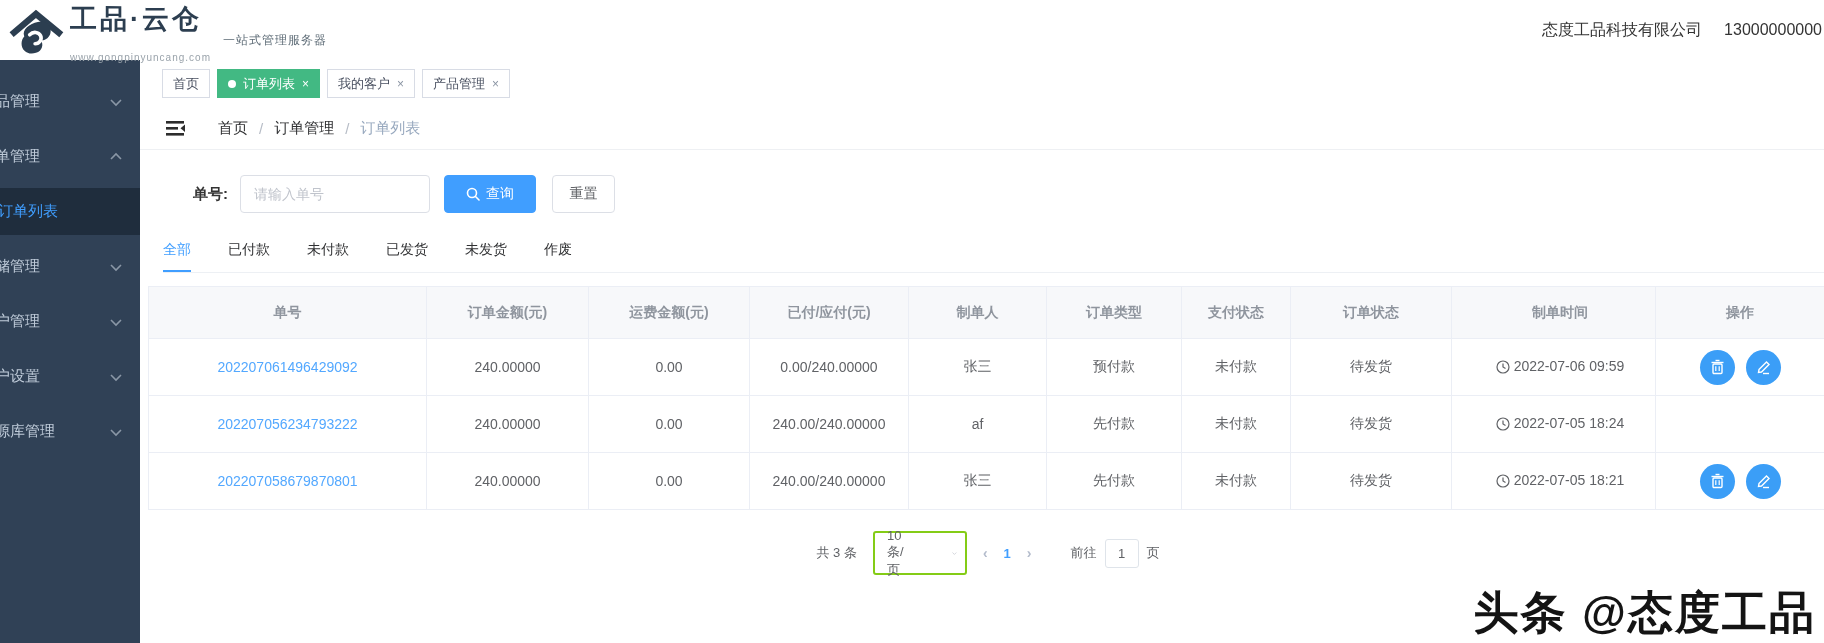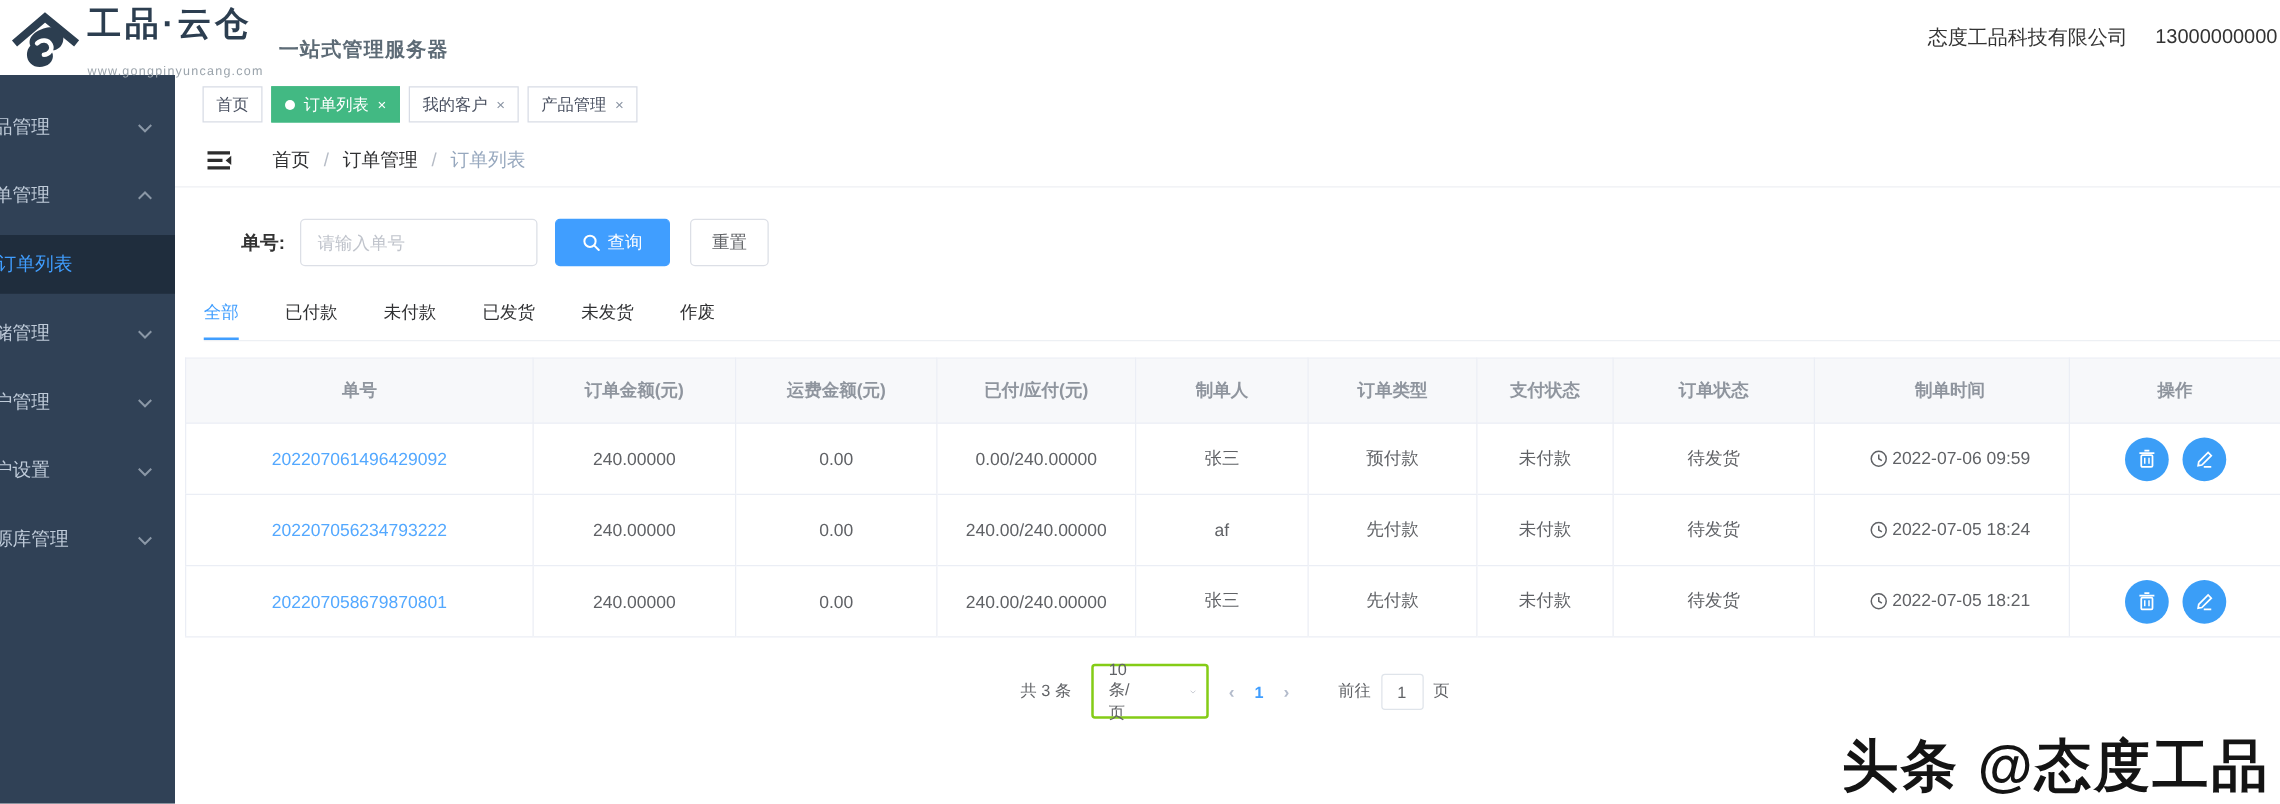--- a/index.html
+++ b/index.html
@@ -8,21 +8,21 @@
   .page { position:relative; width:1824px; height:643px; background:#fff; }
 
   
   .topbar { position:absolute; top:0; left:0; right:0; height:60px; background:#fff; z-index:20;
     display:flex; align-items:center; }
   .brand-wrap { display:flex; align-items:center; padding-left:8px; }
   .brand-logo { width:56px; height:50px; margin-top:4px; }
   .brand-text { margin-left:6px; }
   .brand-title { font-size:27px; font-weight:bold; color:#2c3e50; letter-spacing:3px; line-height:30px; margin-top:6px;}
   .brand-url { font-size:10px; color:#9aa3ab; letter-spacing:1px; margin-top:18px; }
-  .brand-sub { font-size:16px; color:#5d6b76; font-weight:bold; margin:20px 0 0 12px; letter-spacing:1px;}
+  .brand-sub { font-size:12px; color:#5d6b76; font-weight:normal; margin:20px 0 0 12px; letter-spacing:1px;}
   .topbar-right { position:absolute; right:2px; top:0; height:60px; display:flex; align-items:center; }
   .company-name { font-size:16px; color:#333; margin-right:22px; }
   .company-phone { font-size:16px; color:#333; }
 
   
   .sidebar { position:absolute; top:60px; left:0; bottom:0; width:140px; background:#304156; overflow:hidden; z-index:10;}
   .side-menu { list-style:none; margin:14px 0 0 -20px; }
   .side-item { position:relative; height:55px; display:flex; align-items:center;
     color:#bfcbd9; font-size:15px; cursor:pointer; white-space:nowrap; }
   .side-item .chev { position:absolute; right:18px; top:50%; margin-top:-5px; }

